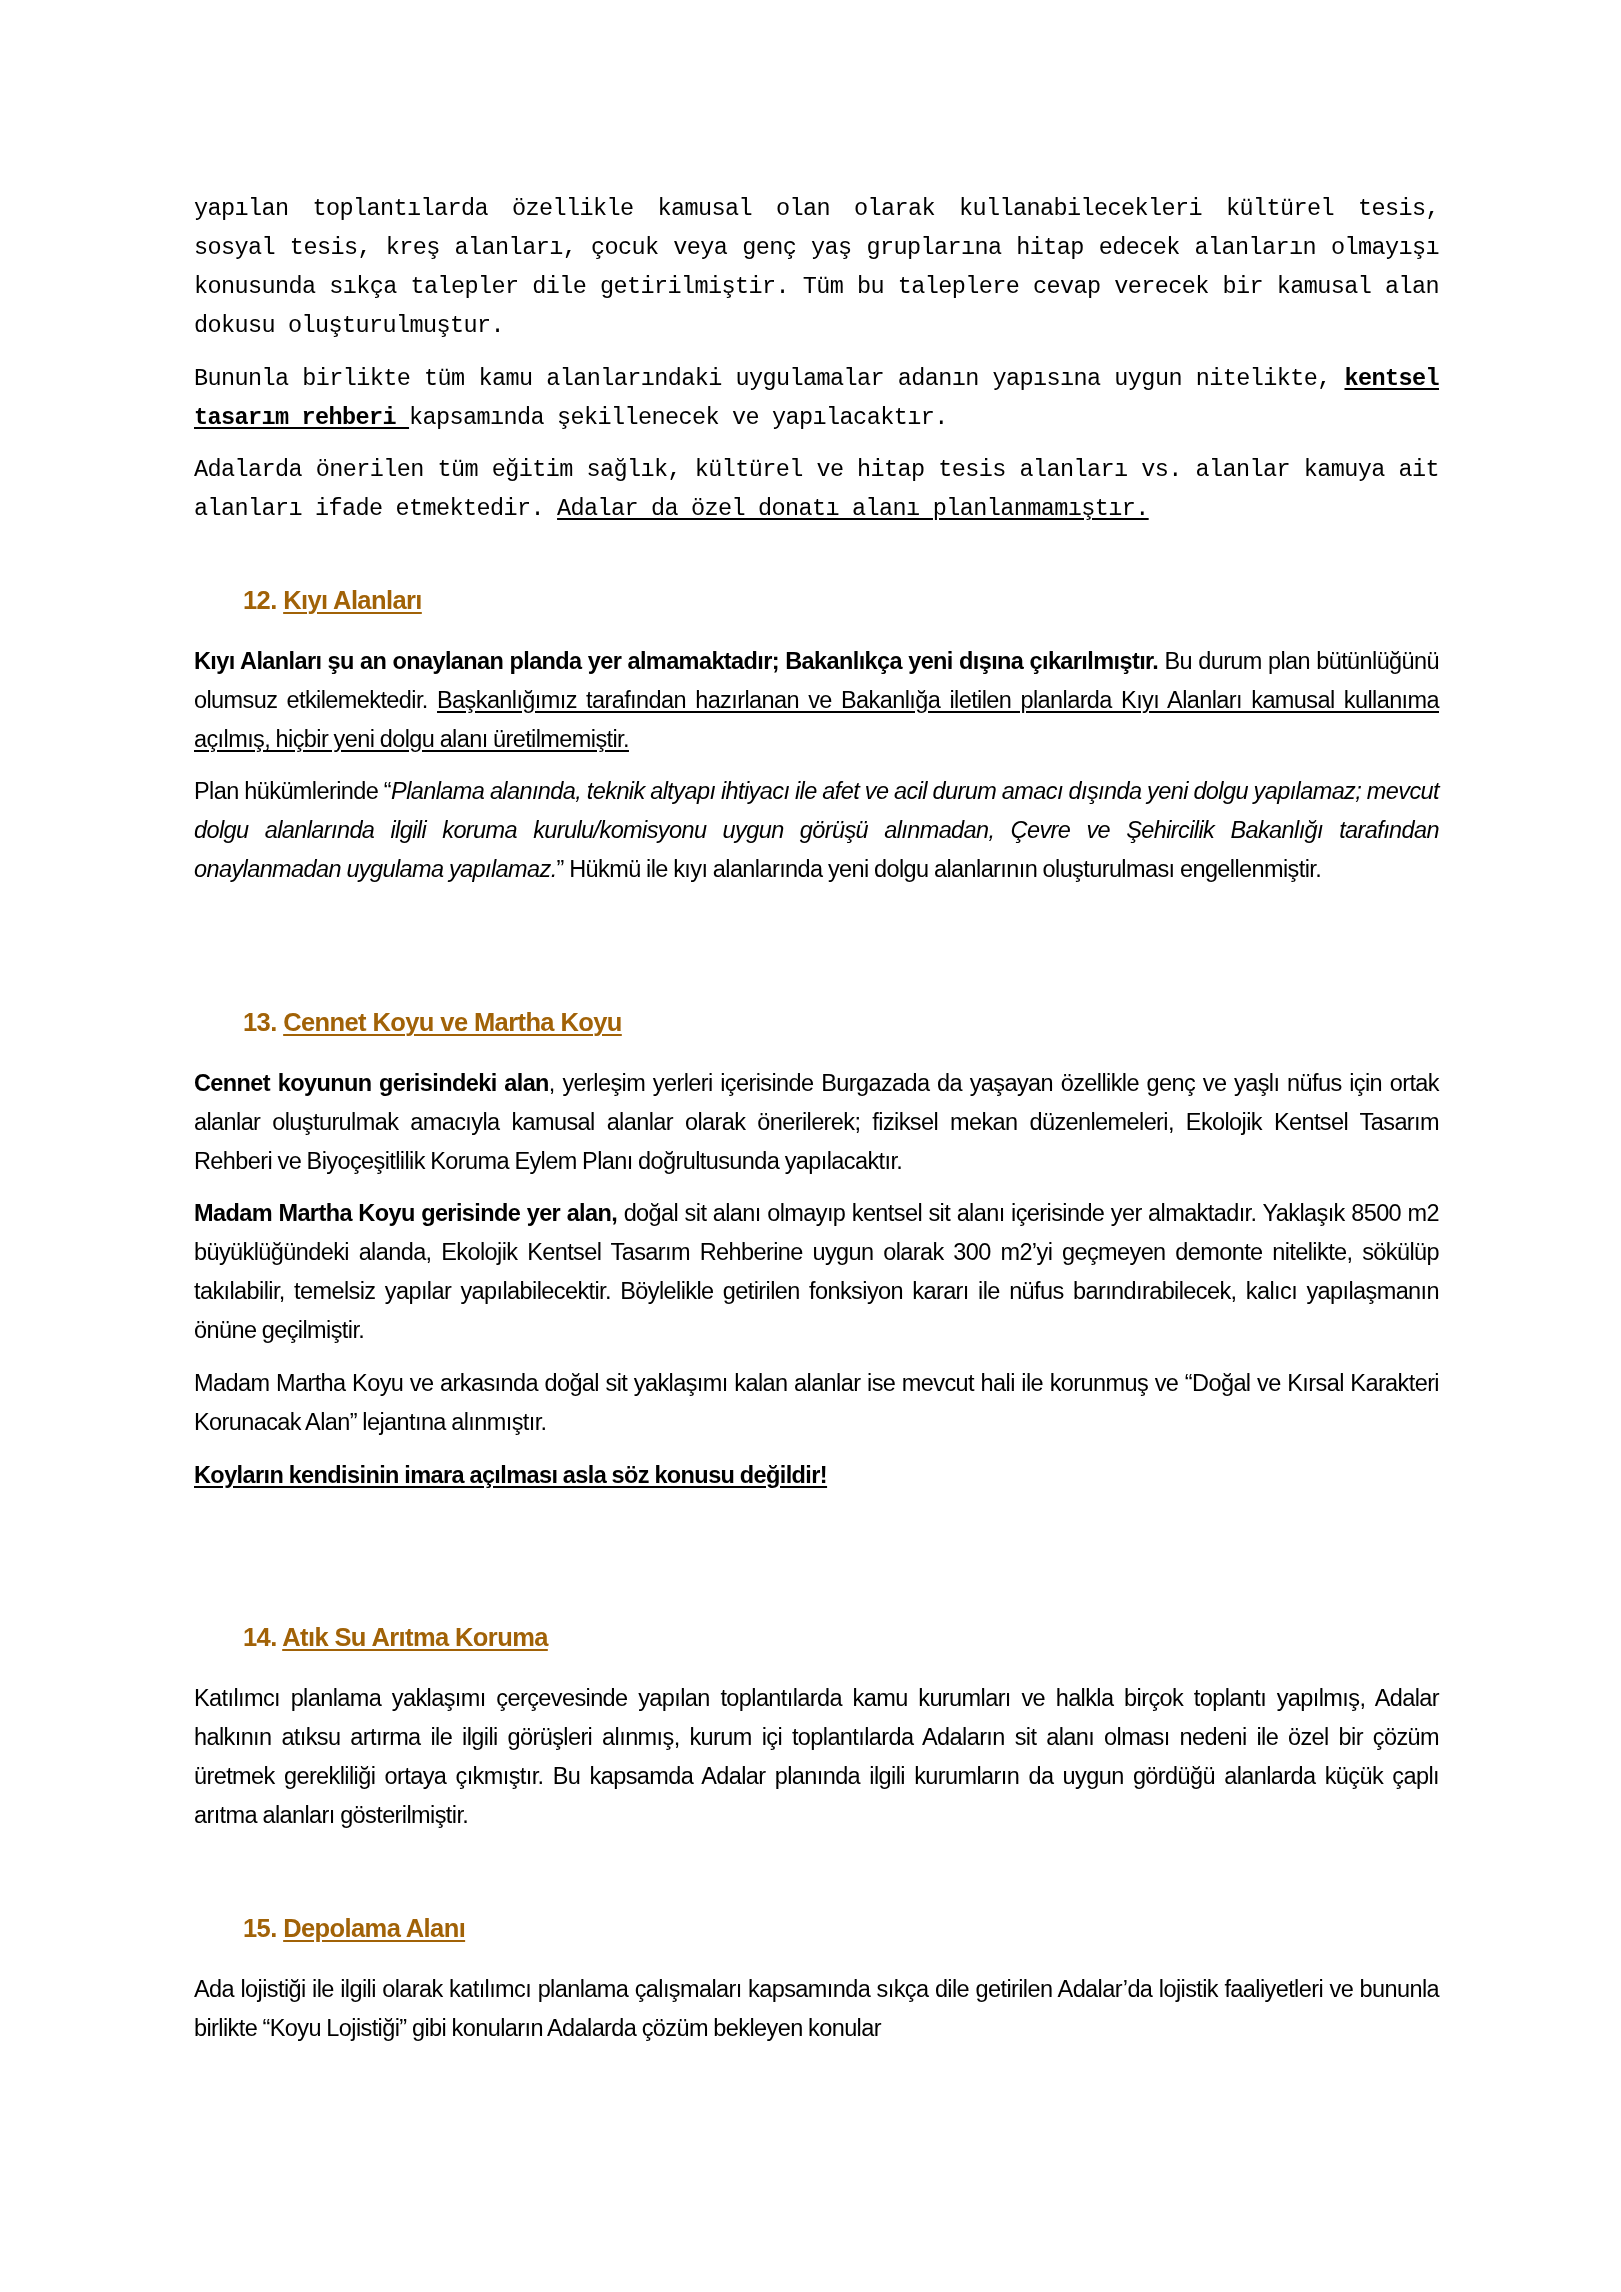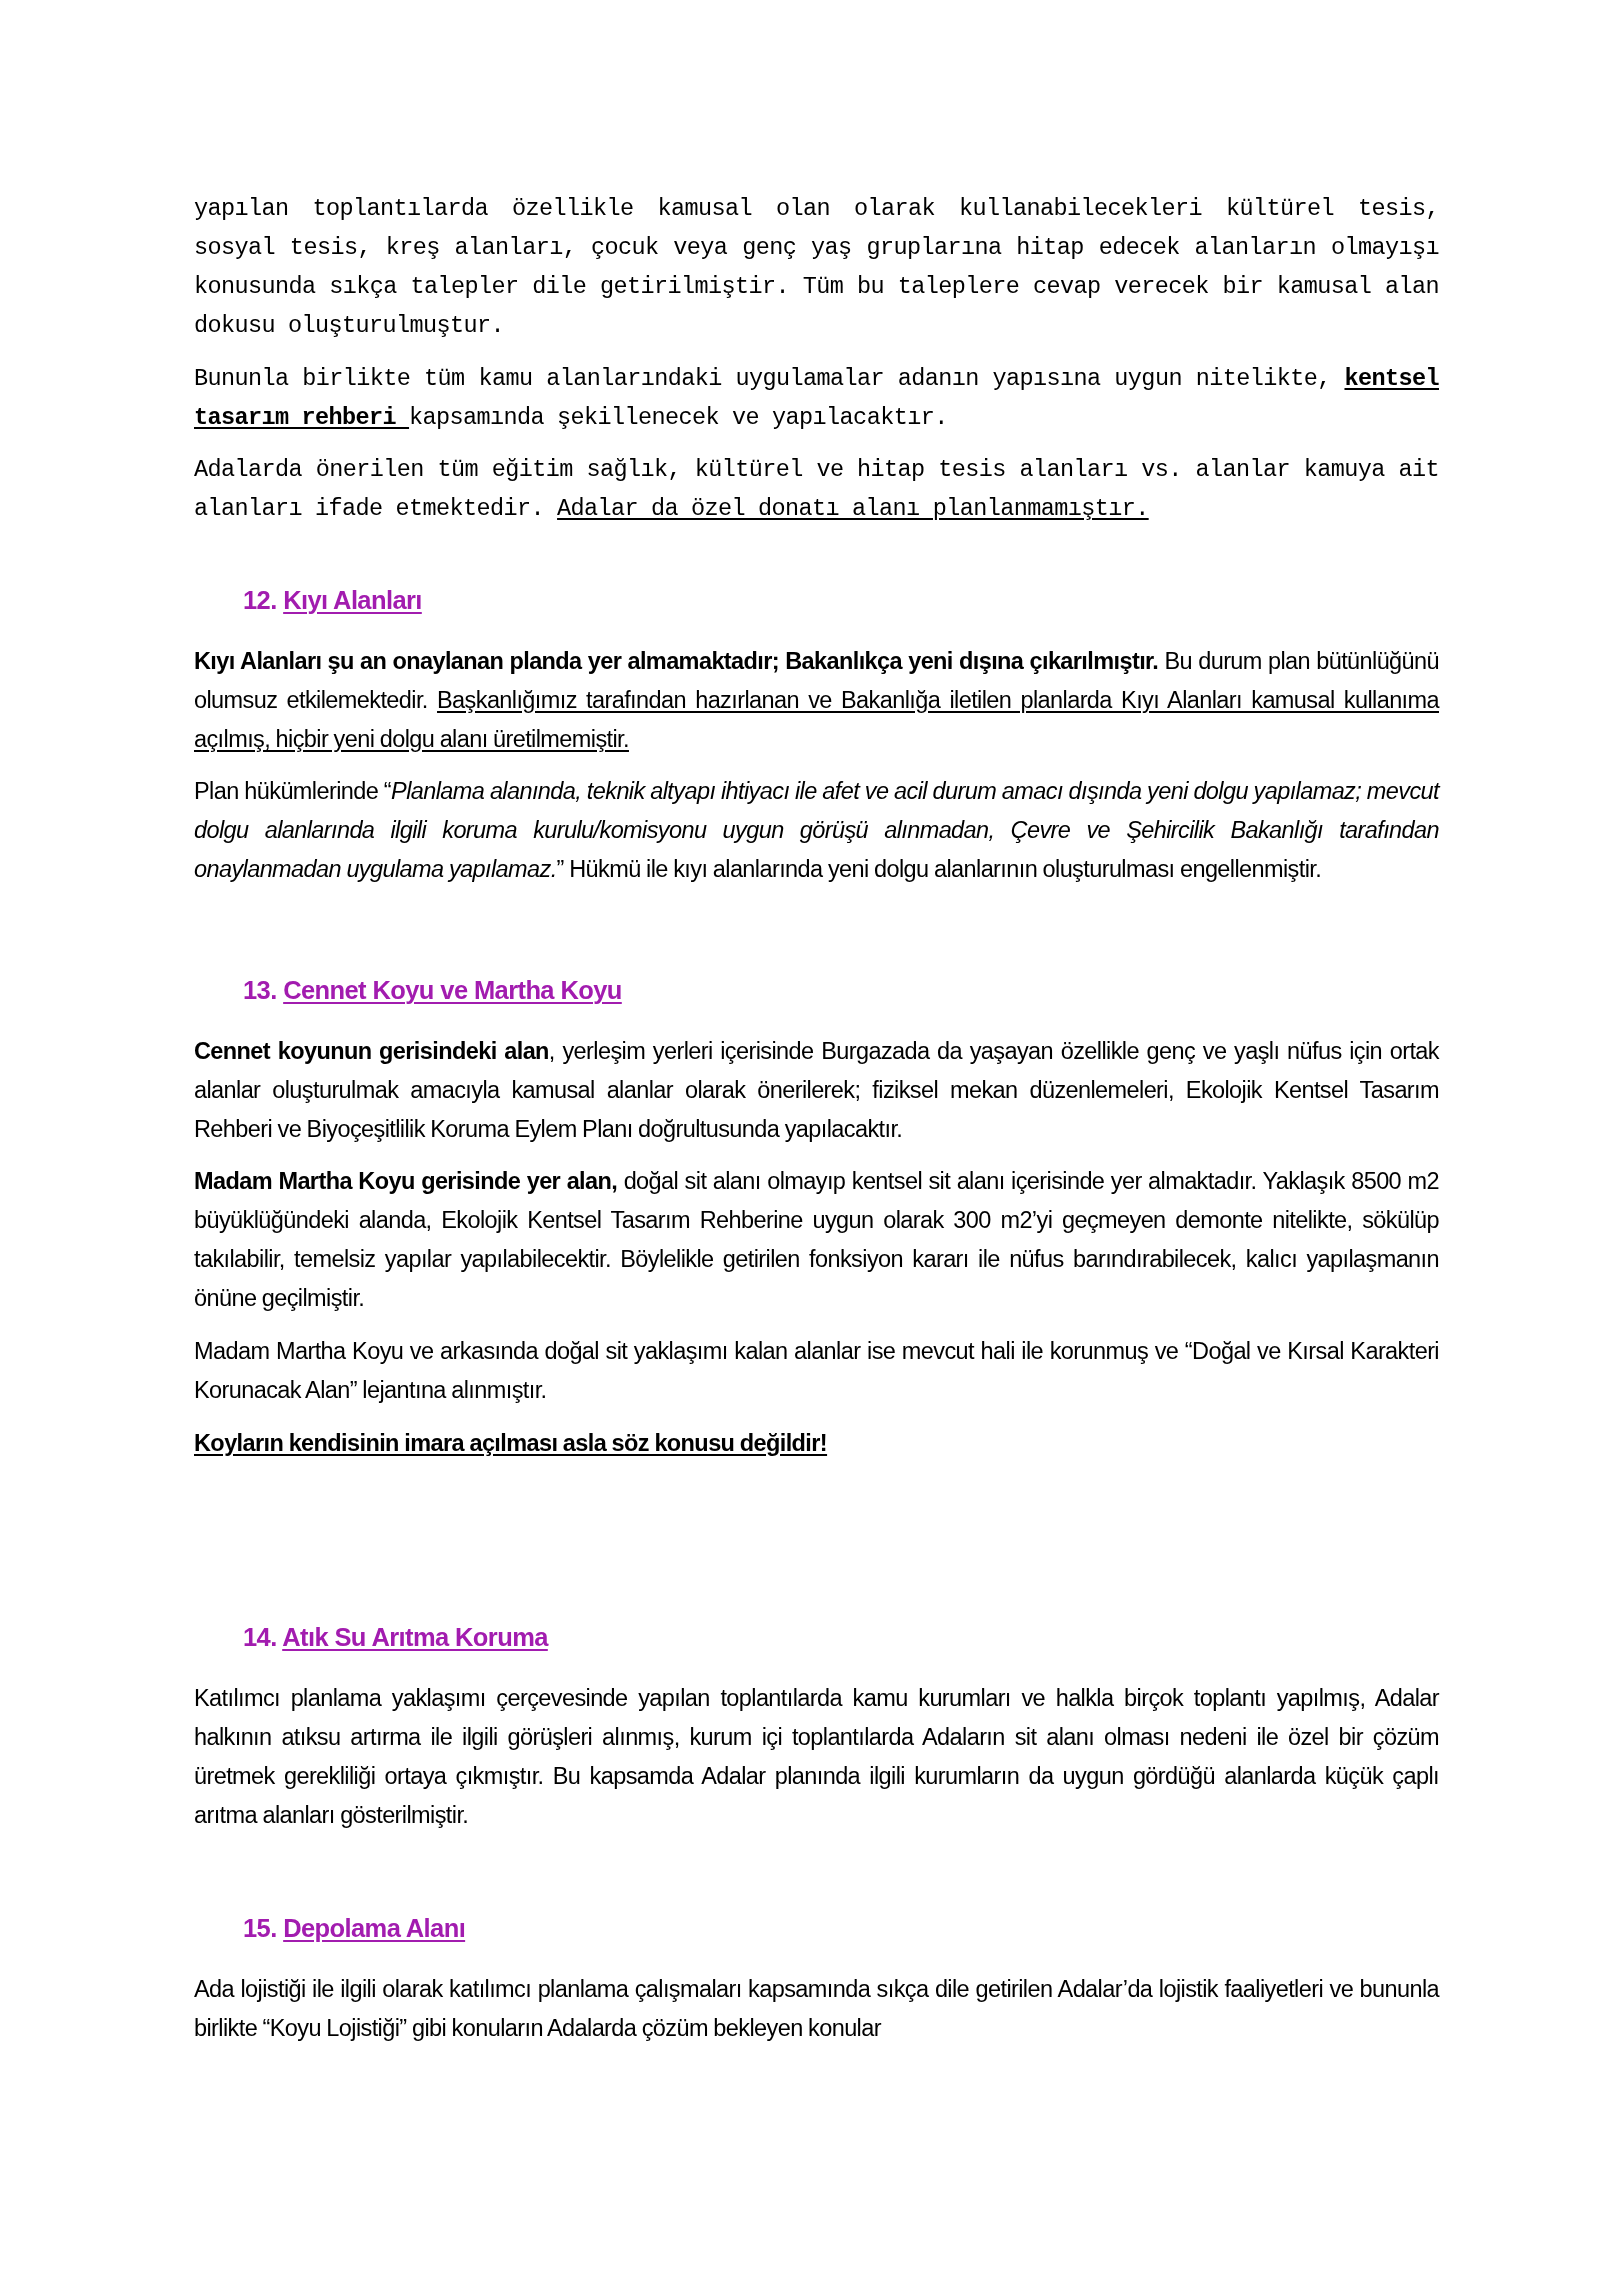--- a/index.html
+++ b/index.html
@@ -30,21 +30,21 @@
       word-spacing: -0.5px;
     }
     .b { font-weight: bold; }
     .u { text-decoration: underline; text-decoration-thickness: 2px; text-underline-offset: 2.9px; }
     .i { font-style: italic; }
     h2.heading {
       margin: 0;
       font-size: 25.5px;
       line-height: 39px;
       font-weight: bold;
-      color: #a21caf;
+      color: #a16207;
       padding-left: 49px;
       letter-spacing: -0.6px;
     }
     h2.heading .title {
       text-decoration: underline;
       text-decoration-thickness: 2px;
       text-underline-offset: 2.9px;
     }
     .sec { position: absolute; left: 0; width: 1245px; }
   </style>
@@ -59,21 +59,21 @@
     <p class="para"><span>Adalarda önerilen tüm eğitim sağlık, kültürel ve hitap tesis alanları vs. alanlar kamuya ait alanları ifade etmektedir. </span><span class="u">Adalar da özel donatı alanı planlanmamıştır.</span></p>
   </div>
 
   <div class="sec" style="top:392px;">
     <h2 class="heading"><span>12.</span> <span class="title">Kıyı Alanları</span></h2>
     <div style="height:21.6px;"></div>
     <p class="para"><span class="b">Kıyı Alanları şu an onaylanan planda yer almamaktadır; Bakanlıkça yeni dışına çıkarılmıştır.</span><span> Bu durum plan bütünlüğünü olumsuz etkilemektedir. </span><span class="u">Başkanlığımız tarafından hazırlanan ve Bakanlığa iletilen planlarda Kıyı Alanları kamusal kullanıma açılmış, hiçbir yeni dolgu alanı üretilmemiştir.</span></p>
     <p class="para"><span>Plan hükümlerinde “</span><span class="i">Planlama alanında, teknik altyapı ihtiyacı ile afet ve acil durum amacı dışında yeni dolgu yapılamaz; mevcut dolgu alanlarında ilgili koruma kurulu/komisyonu uygun görüşü alınmadan, Çevre ve Şehircilik Bakanlığı tarafından onaylanmadan uygulama yapılamaz.</span><span>” Hükmü ile kıyı alanlarında yeni dolgu alanlarının oluşturulması engellenmiştir.</span></p>
   </div>
 
-  <div class="sec" style="top:782px;">
+  <div class="sec" style="top:814px;">
     <h2 class="heading"><span>13.</span> <span class="title">Cennet Koyu ve Martha Koyu</span></h2>
     <div style="height:21.6px;"></div>
     <p class="para"><span class="b">Cennet koyunun gerisindeki alan</span><span>, yerleşim yerleri içerisinde Burgazada da yaşayan özellikle genç ve yaşlı nüfus için ortak alanlar oluşturulmak amacıyla kamusal alanlar olarak önerilerek; fiziksel mekan düzenlemeleri, Ekolojik Kentsel Tasarım Rehberi ve Biyoçeşitlilik Koruma Eylem Planı doğrultusunda yapılacaktır.</span></p>
     <p class="para"><span class="b">Madam Martha Koyu gerisinde yer alan,</span><span> doğal sit alanı olmayıp kentsel sit alanı içerisinde yer almaktadır. Yaklaşık 8500 m2 büyüklüğündeki alanda, Ekolojik Kentsel Tasarım Rehberine uygun olarak 300 m2’yi geçmeyen demonte nitelikte, sökülüp takılabilir, temelsiz yapılar yapılabilecektir. Böylelikle getirilen fonksiyon kararı ile nüfus barındırabilecek, kalıcı yapılaşmanın önüne geçilmiştir.</span></p>
     <p class="para">Madam Martha Koyu ve arkasında doğal sit yaklaşımı kalan alanlar ise mevcut hali ile korunmuş ve “Doğal ve Kırsal Karakteri Korunacak Alan” lejantına alınmıştır.</p>
     <p class="para"><span class="b u">Koyların kendisinin imara açılması asla söz konusu değildir!</span></p>
   </div>
 
   <div class="sec" style="top:1429px;">
     <h2 class="heading"><span>14.</span> <span class="title">Atık Su Arıtma Koruma</span></h2>

